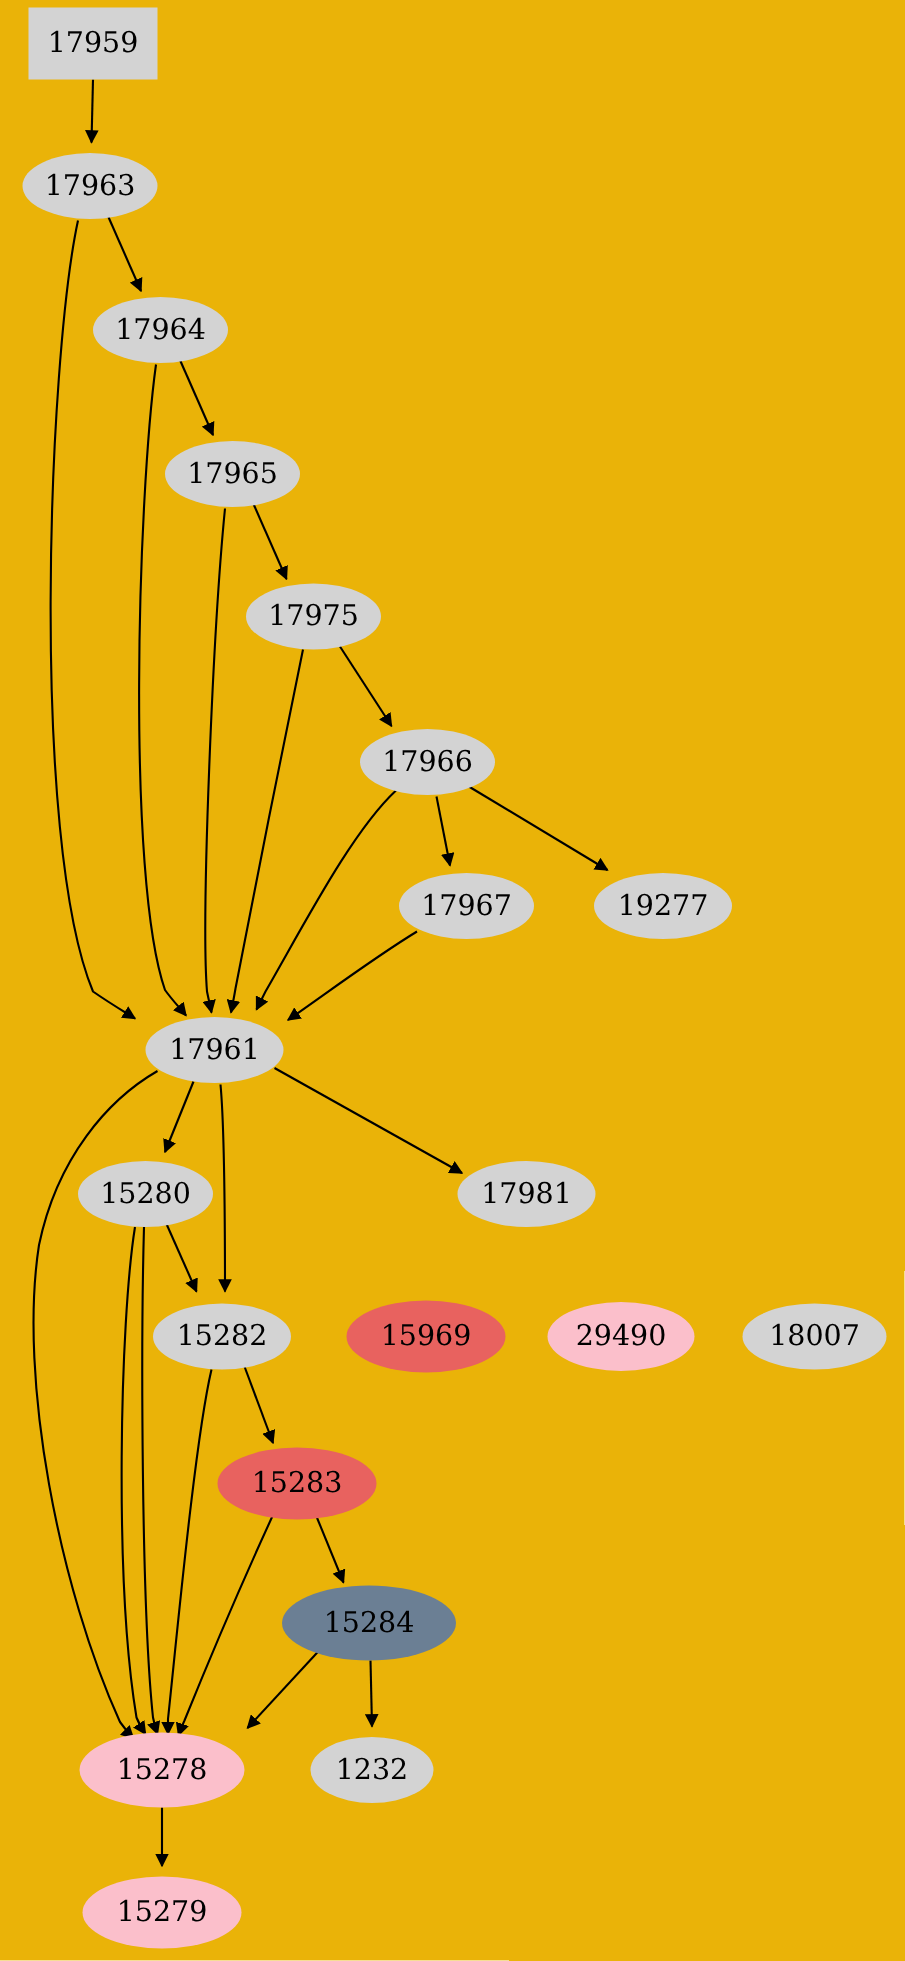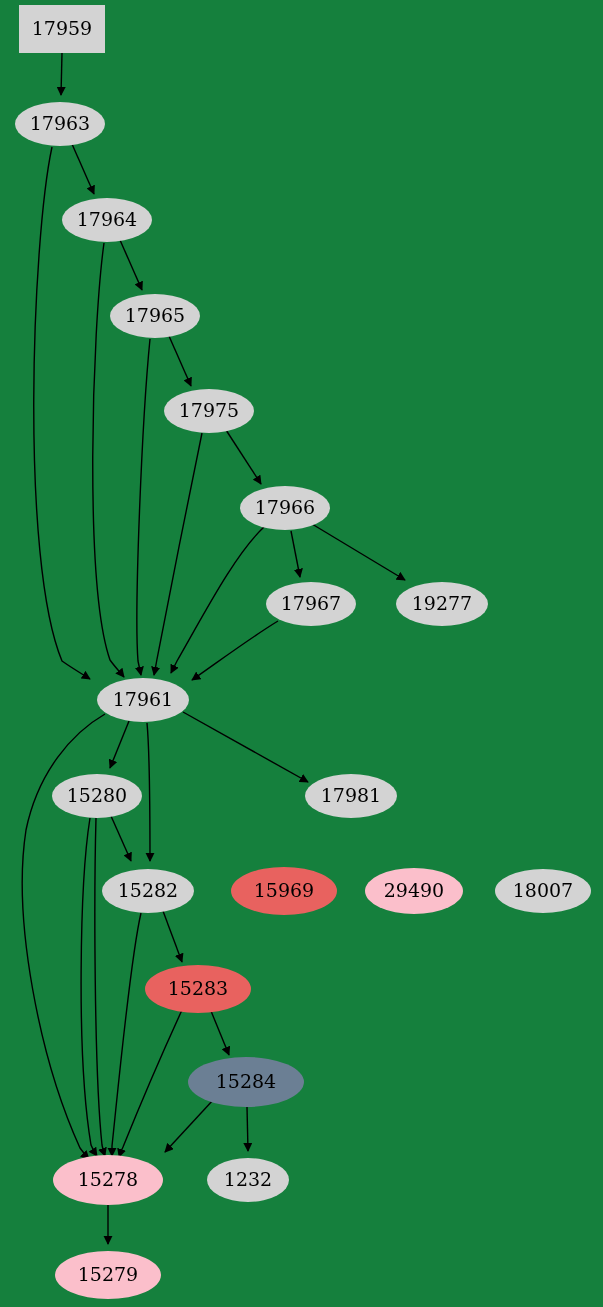--- a/index.html
+++ b/index.html
@@ -7,21 +7,21 @@
     padding: 0;
     background: #ffffff;
   }
   body {
     font-family: "DejaVu Serif", "Liberation Serif", serif;
   }
   #graph-canvas {
     position: relative;
     width: 603px;
     height: 1307px;
-    background: #15803d;
+    background: #eab308;
     overflow: hidden;
   }
   #graph-svg {
     position: absolute;
     top: 0;
     left: 0;
     width: 603px;
     height: 1307px;
   }
   .node-label {

